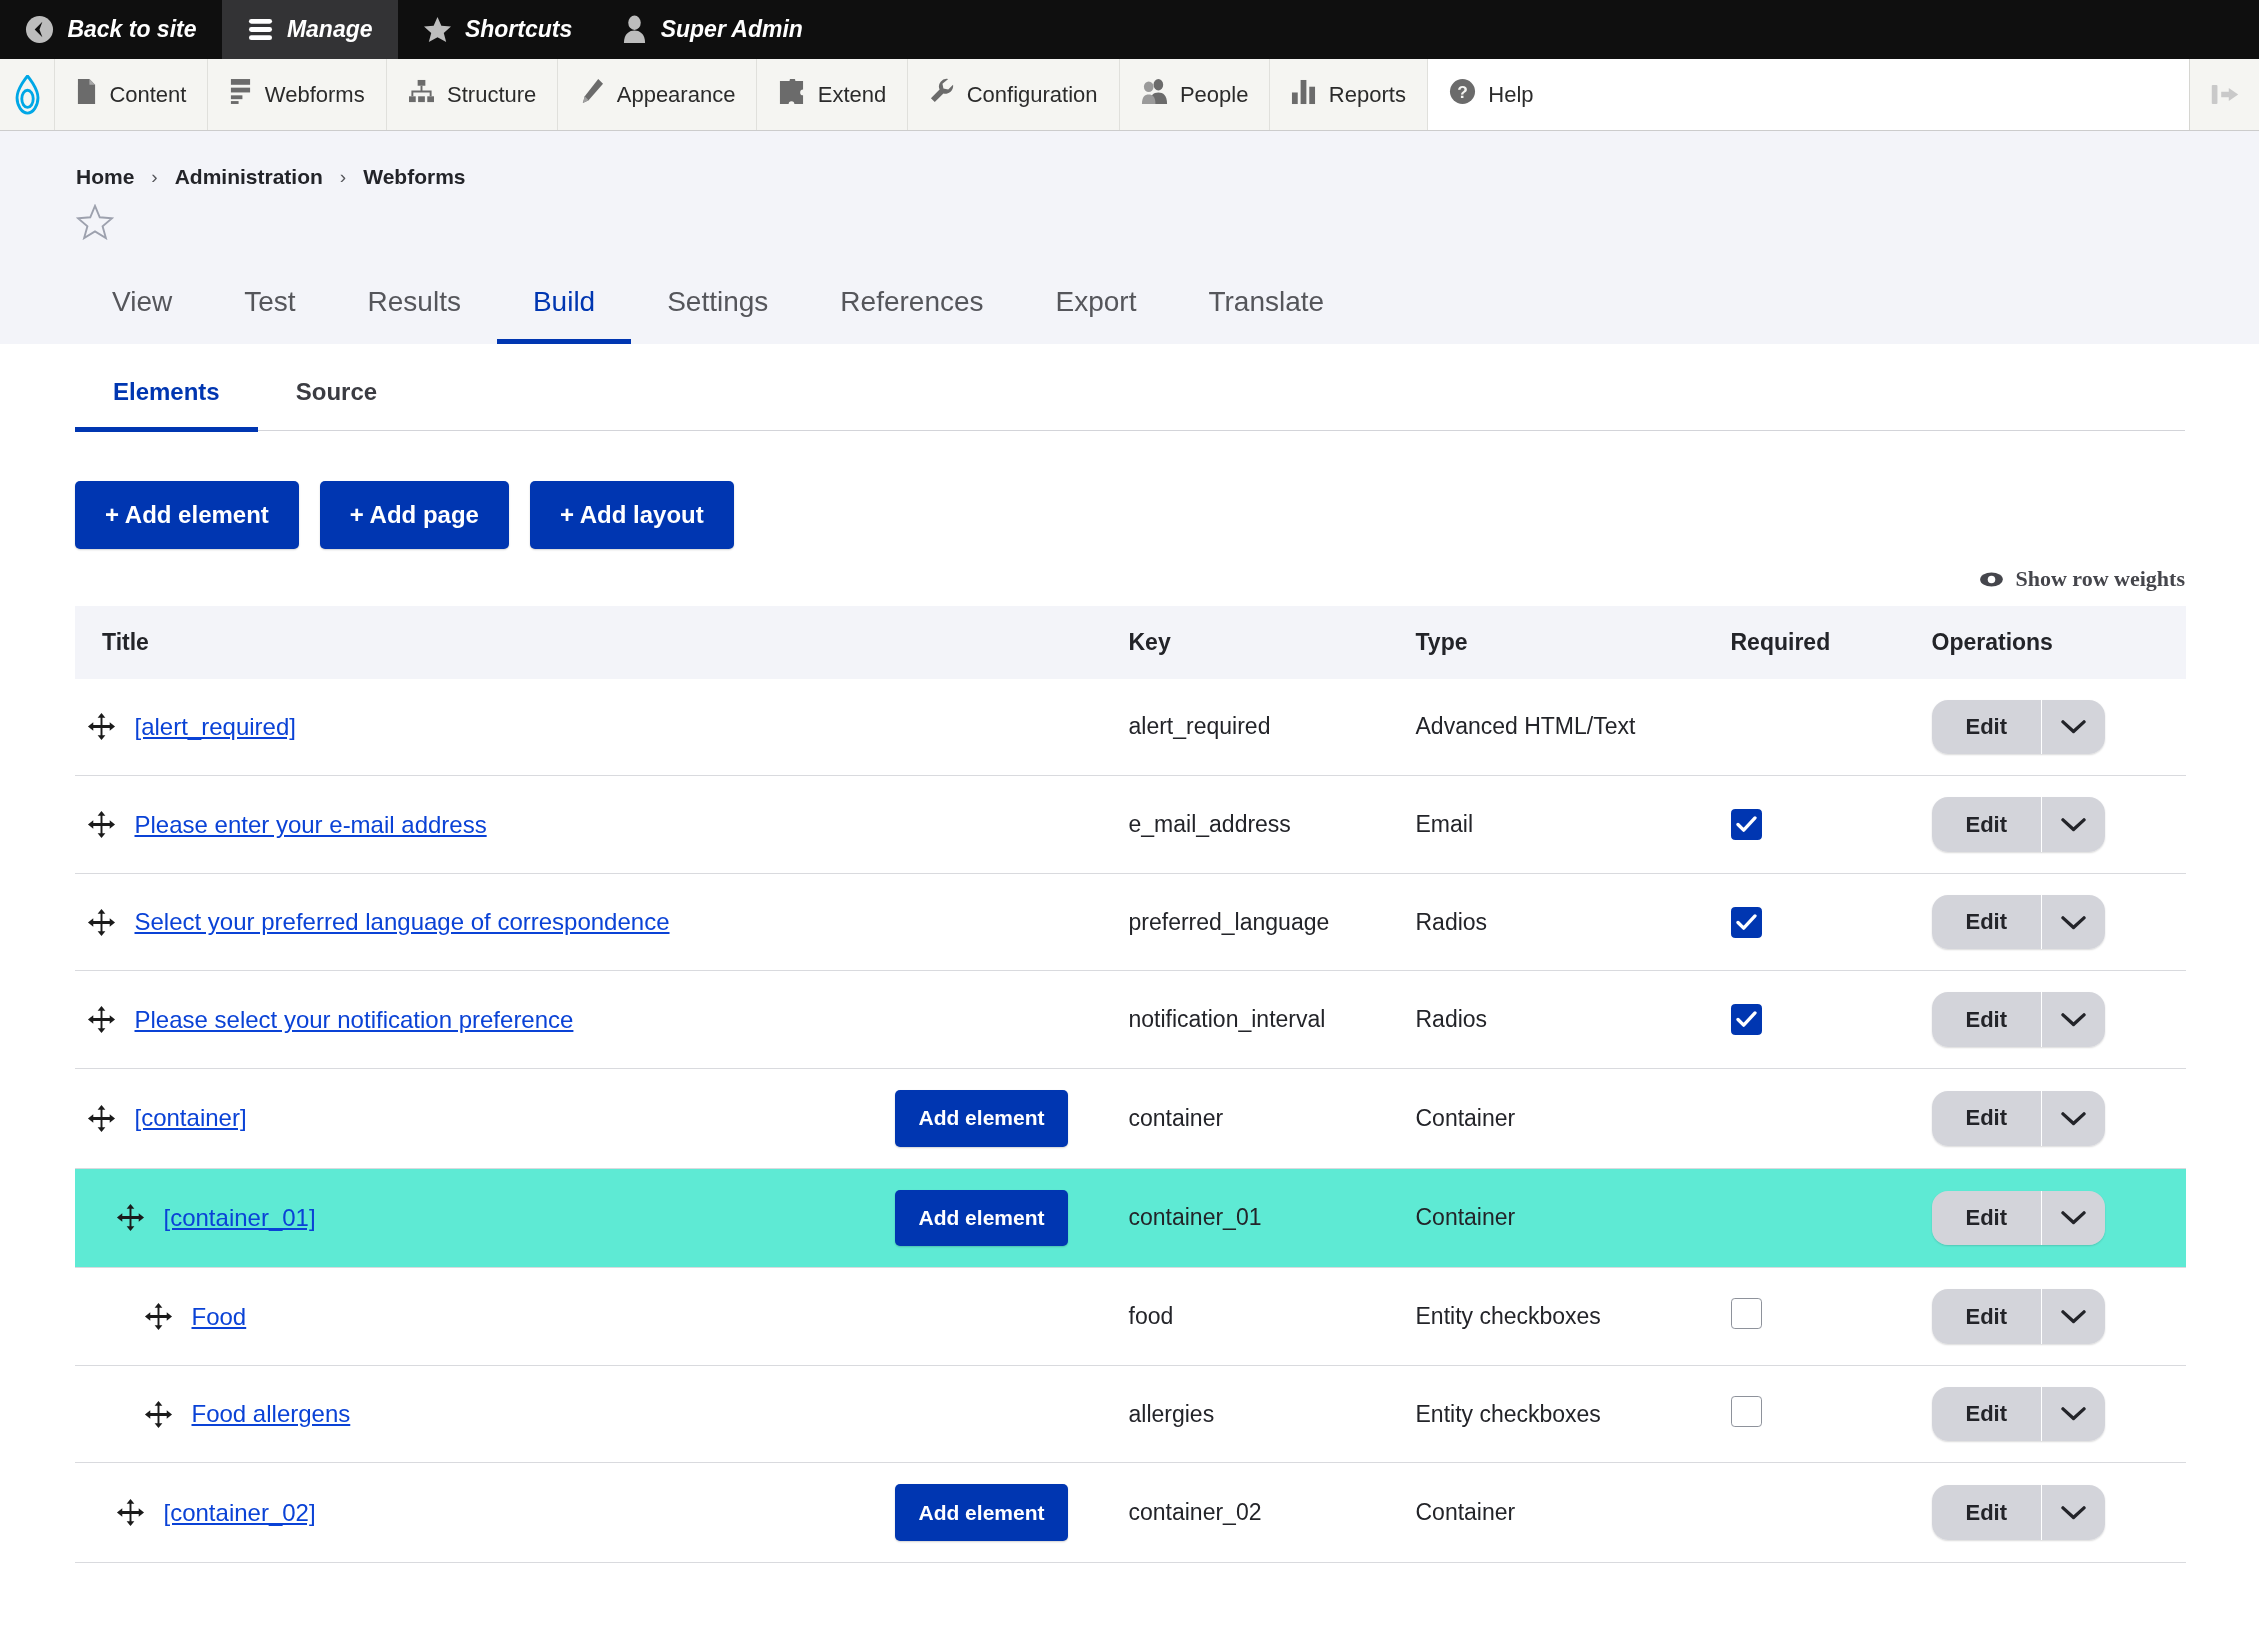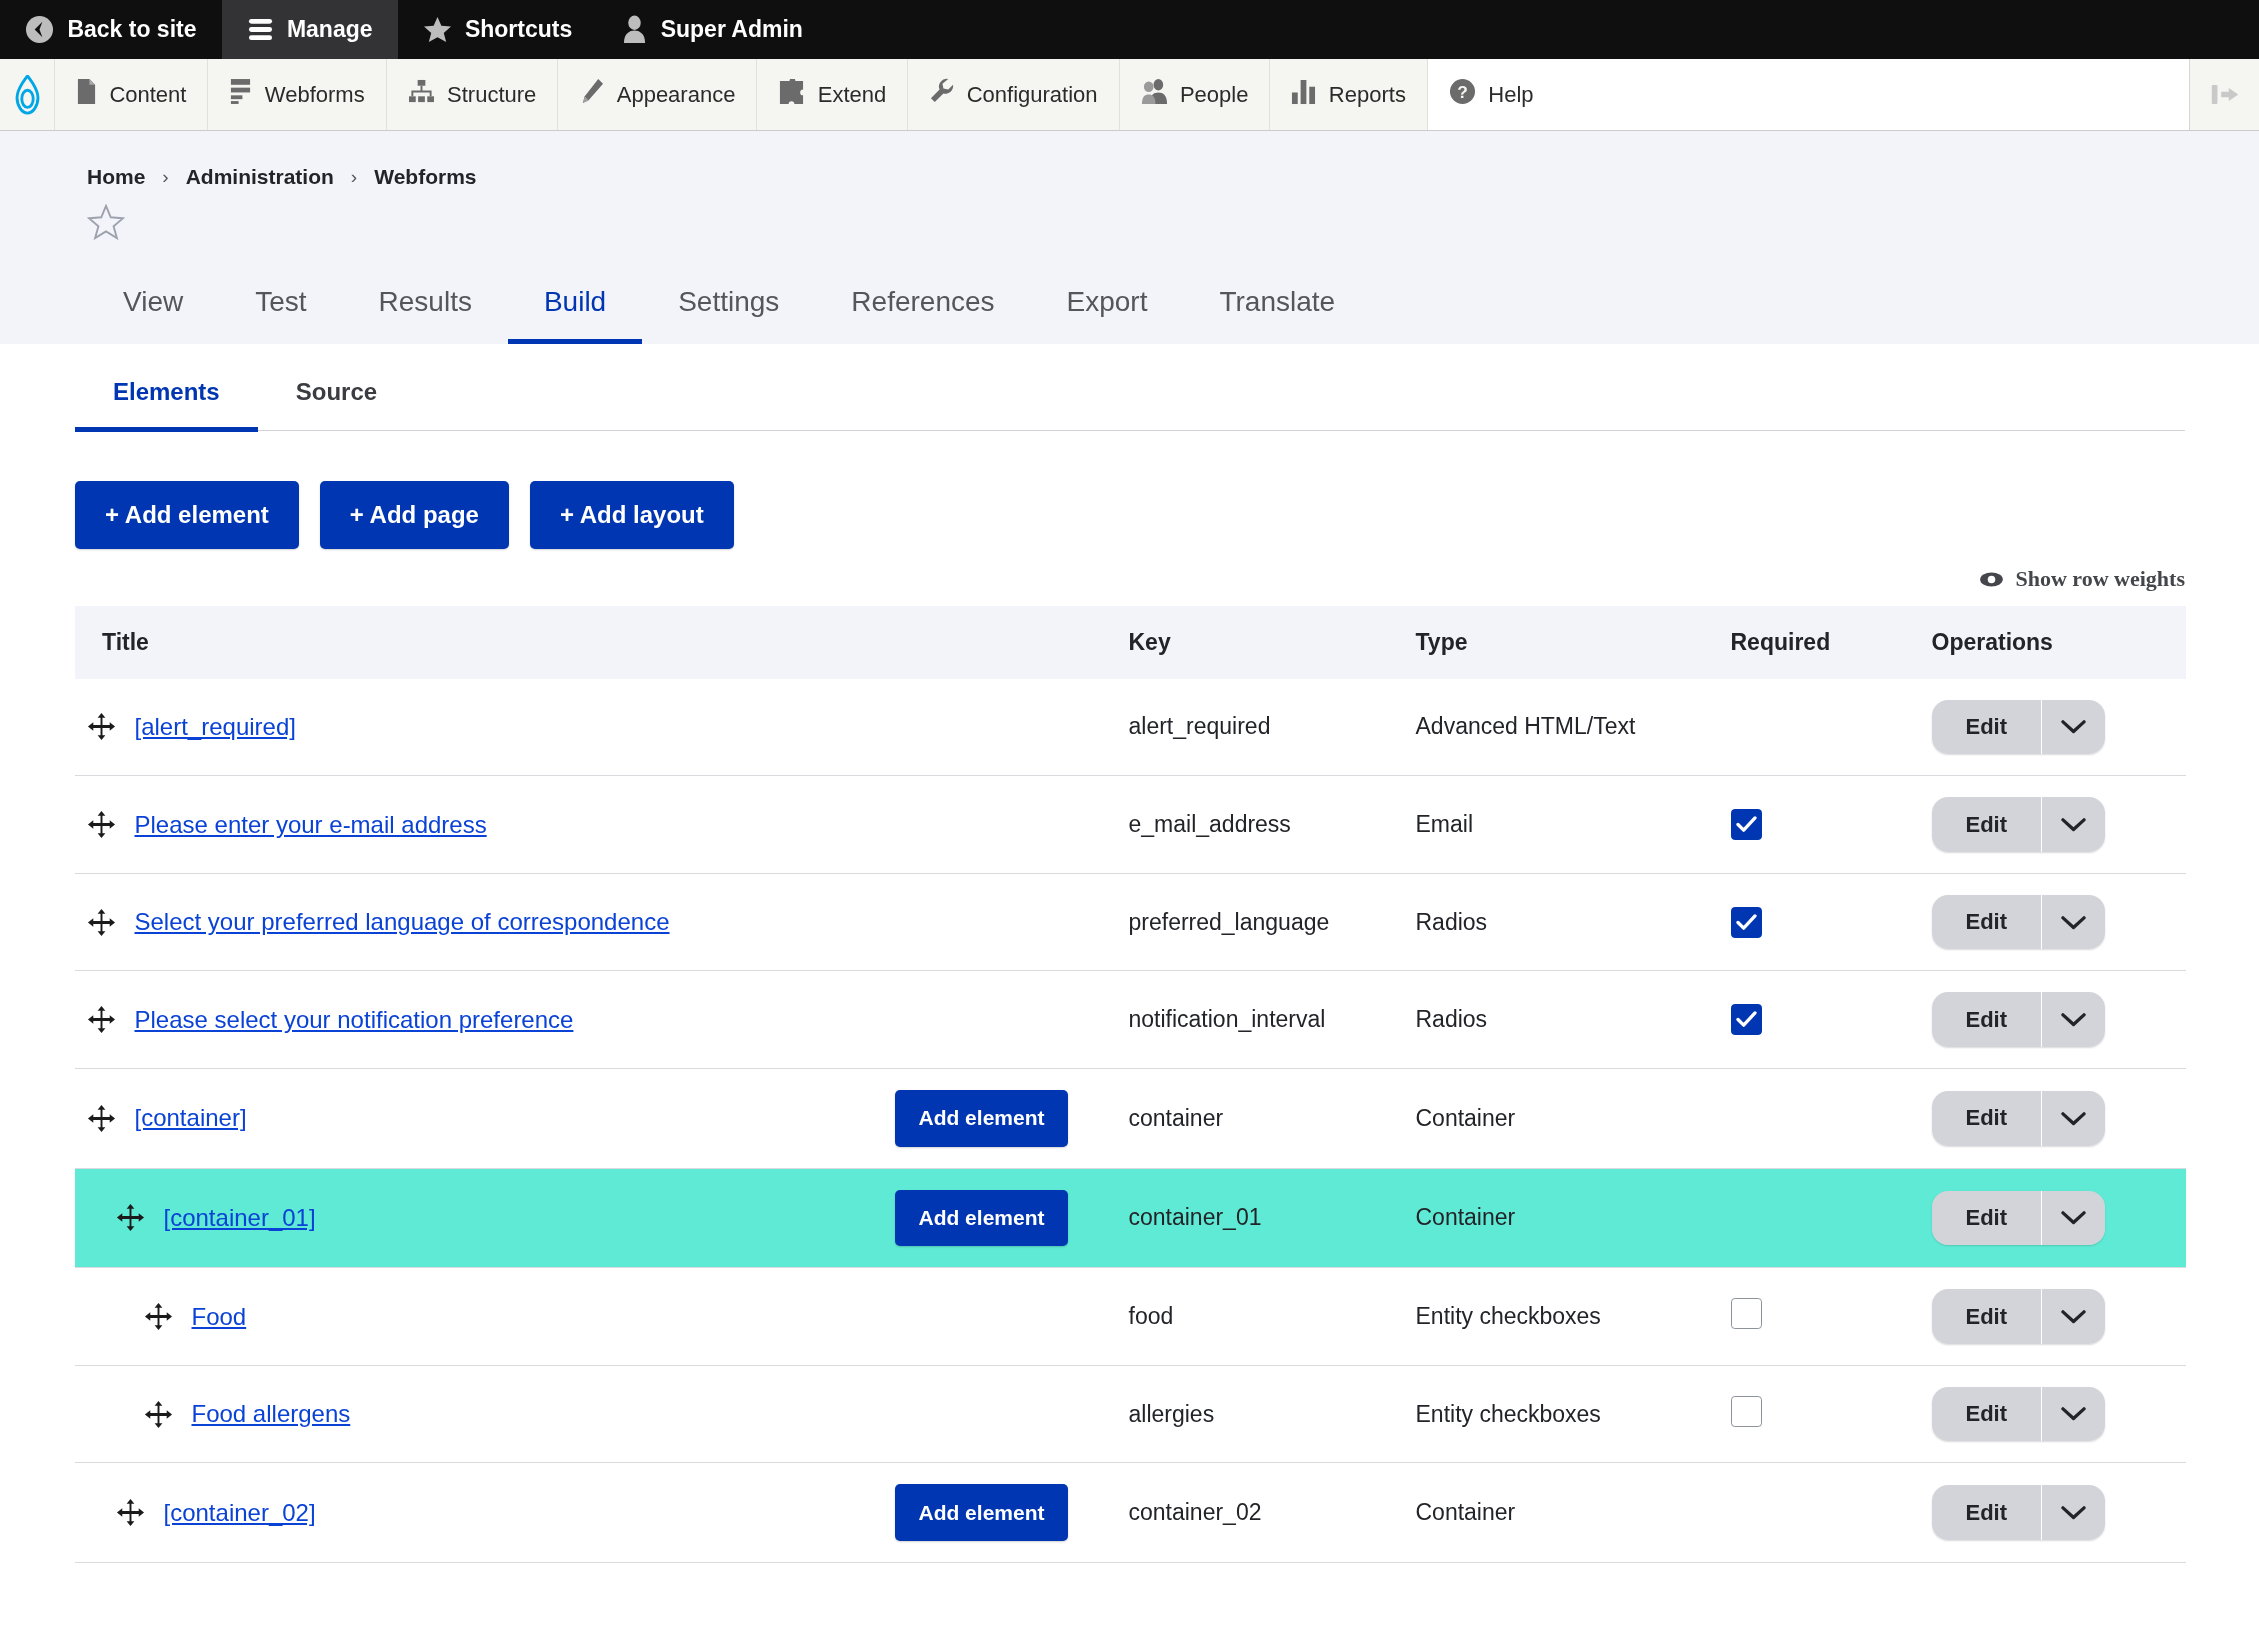--- a/index.html
+++ b/index.html
@@ -19,20 +19,21 @@
   }
   .admin-bar-item {
     display: flex;
     align-items: center;
     gap: 13.4px;
     padding: 0 25px;
     color: #fff;
     font-size: 23px;
     font-weight: bold;
     cursor: pointer;
+    font-style: italic;
   }
   .admin-bar-item.active { background: #333335; }
   .admin-ico { display: flex; align-items: center; justify-content: center; flex: none; }
 
   
   .toolbar {
     height: 72px;
     background: #f5f5f2;
     border-bottom: 1.9px solid #ccc;
     display: flex;
@@ -59,21 +60,21 @@
   .tb-collapse {
     width: 71px; flex: none;
     display: flex; align-items: center; justify-content: center;
     border-left: 1px solid #d6d6d2;
     cursor: pointer;
   }
 
   
   .page {
     background: #f3f4f9;
-    padding: 0 0 0 12px;
+    padding: 0 0 0 1px;
   }
   .breadcrumb {
     display: flex; align-items: center; gap: 17px;
     padding: 34px 0 0 75px;
     font-size: 21px;
     font-weight: bold;
     color: #232429;
   }
   .breadcrumb a { color: #232429; text-decoration: none; cursor: pointer; }
   .bc-sep { color: #55565b; font-weight: normal; font-size: 19px; }

